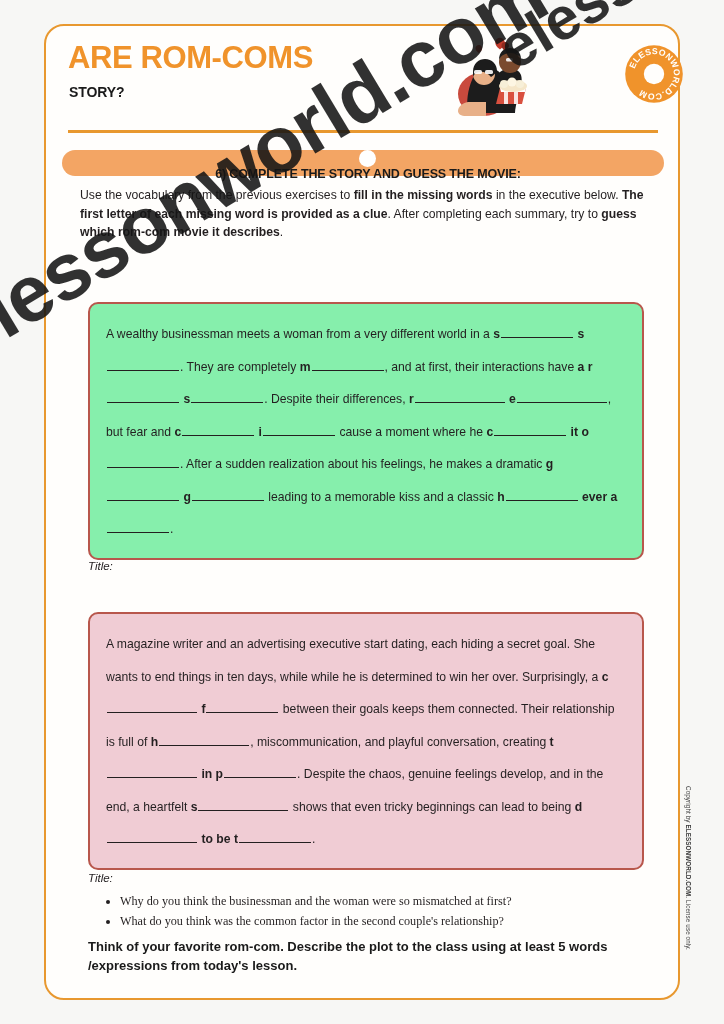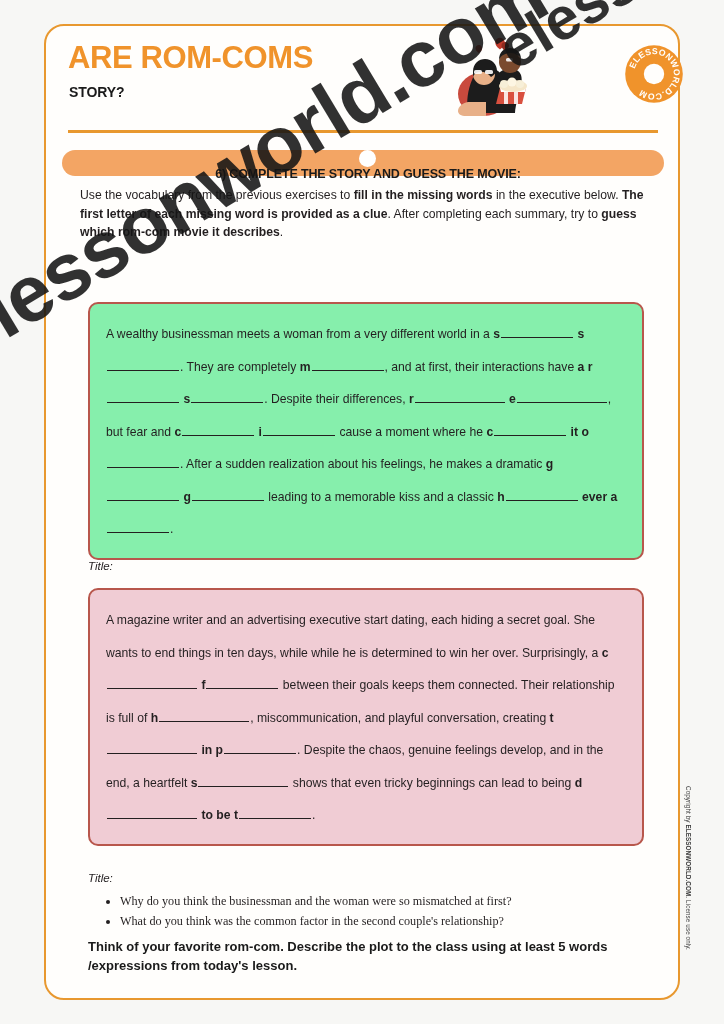--- a/index.html
+++ b/index.html
@@ -129,21 +129,21 @@
     display: inline-block;
     border-bottom: 1.3px solid #231f20;
     vertical-align: baseline;
     margin: 0 1px;
   }
   .b-sm { width: 62px; }
   .b-md { width: 72px; }
   .b-lg { width: 90px; }
 
   #story1 { top: 276px; }
-  #story2 { top: 562px; padding-left: 16px; }
+  #story2 { top: 586px; padding-left: 16px; }
 
   .title-line {
     position: absolute;
     left: 42px;
     font-size: 11.5px;
     font-style: italic;
     color: #231f20;
   }
   #title1 { top: 534px; }
   #title2 { top: 846px; }

